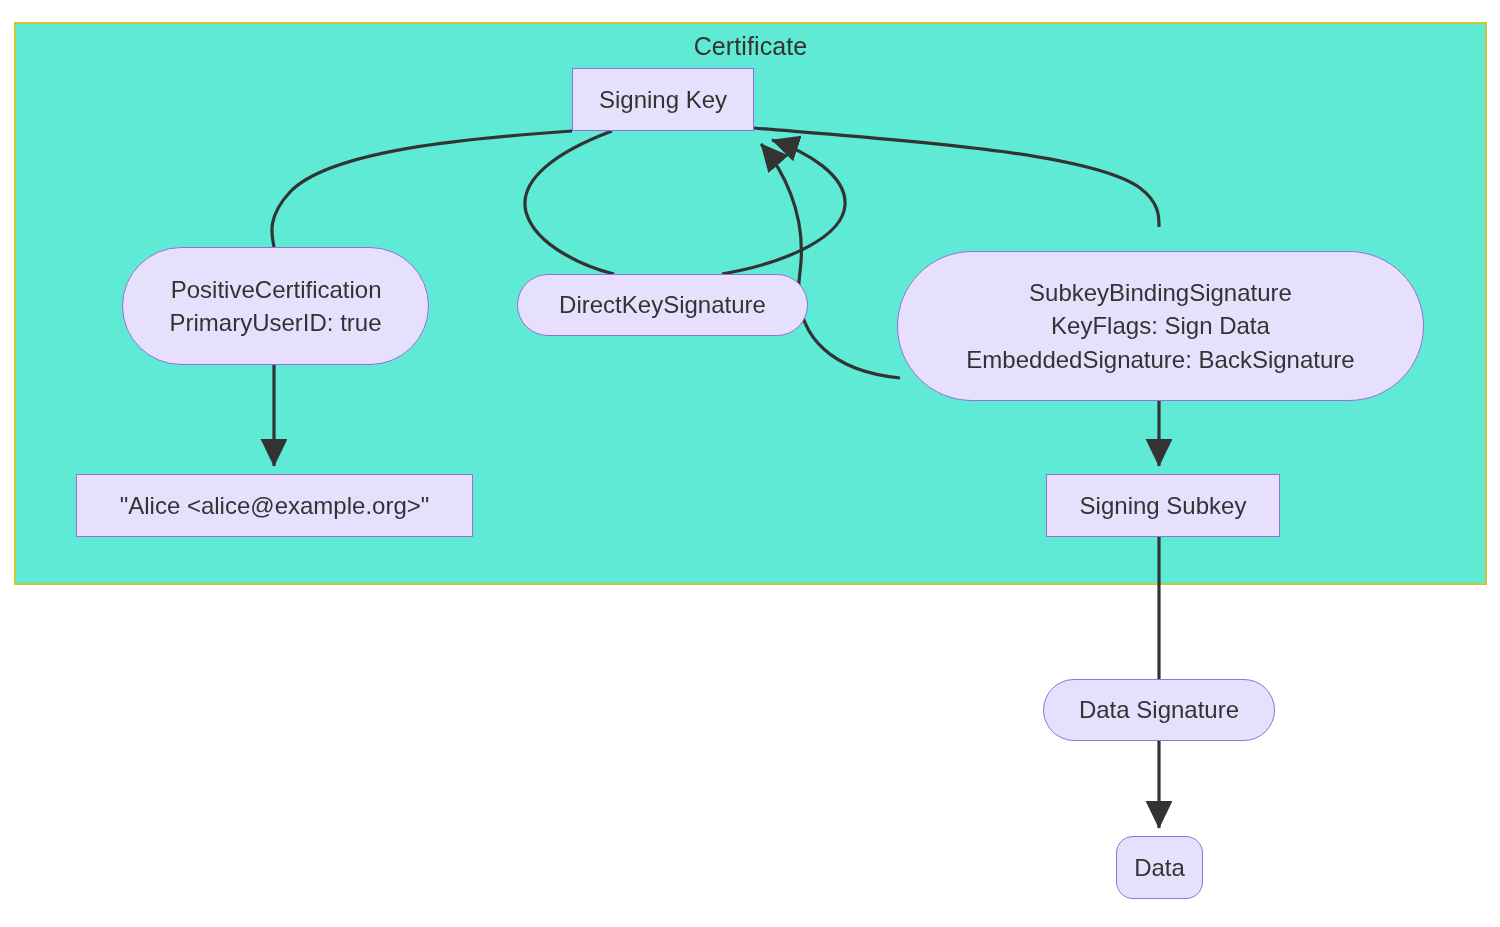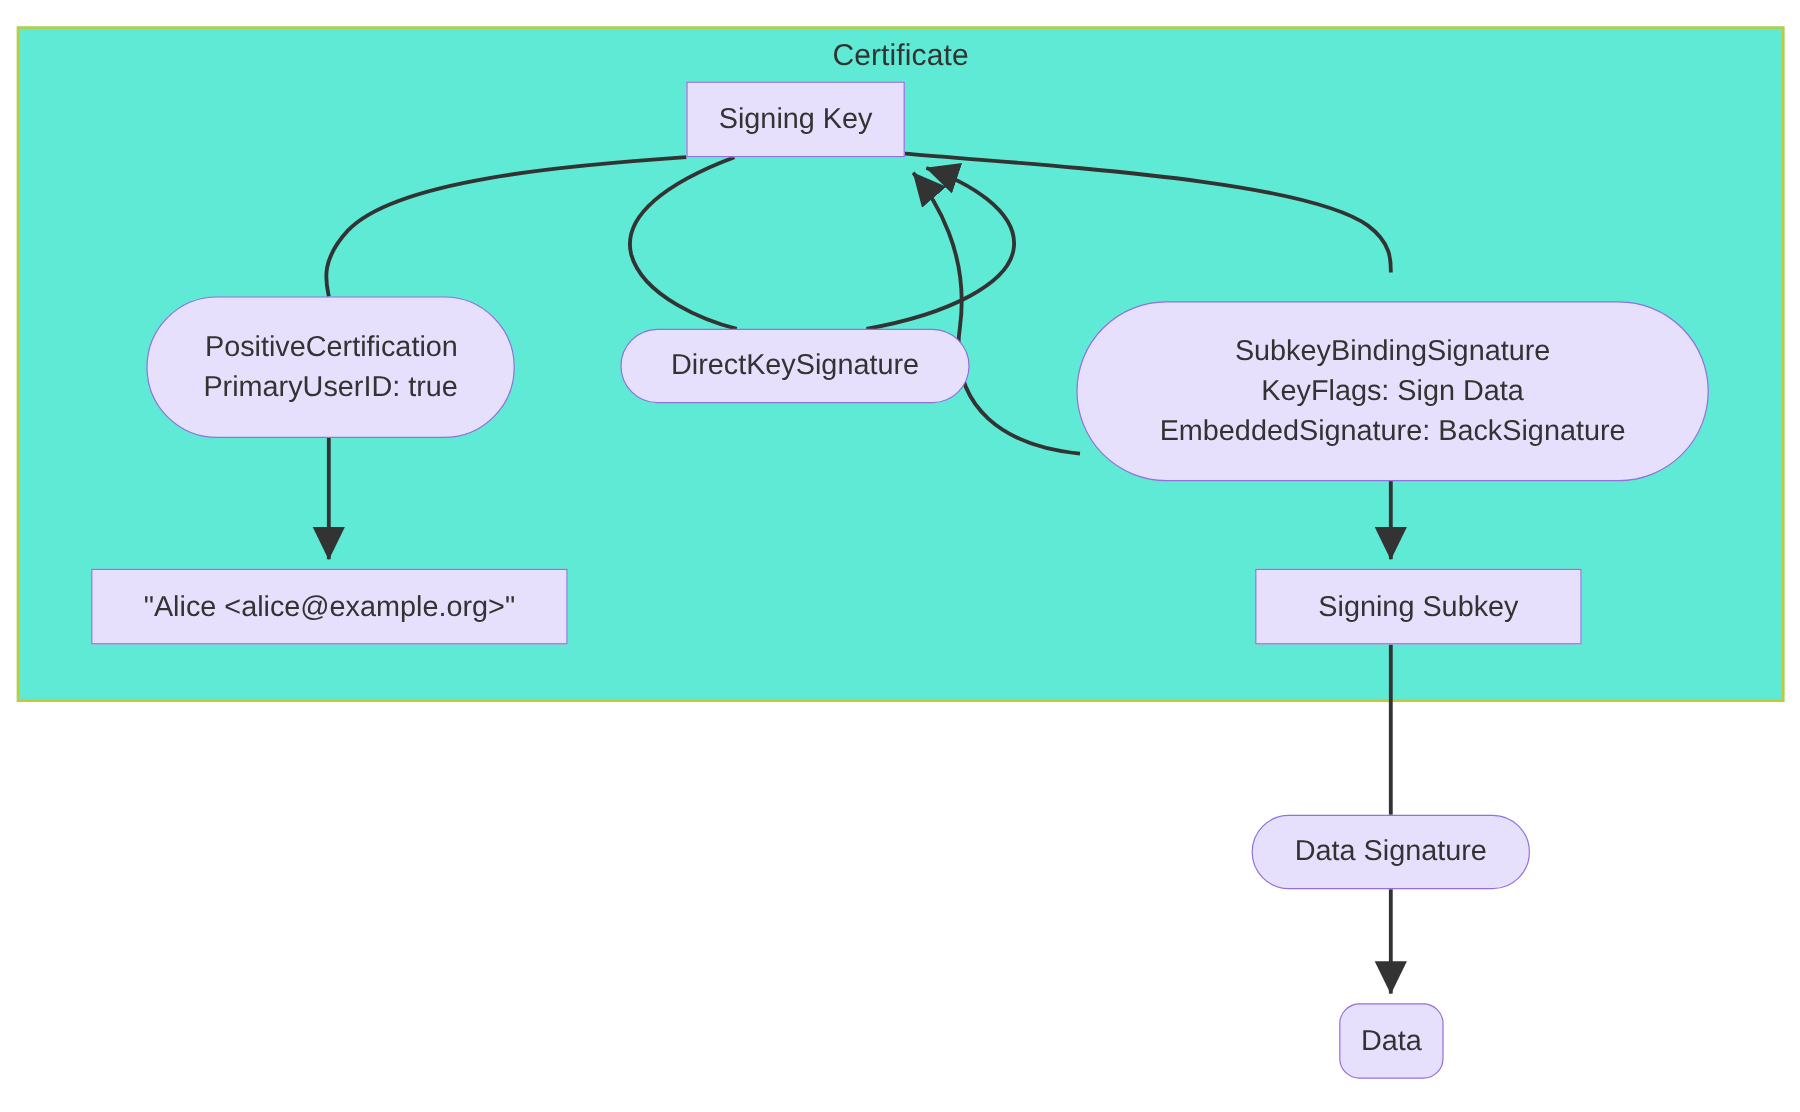--- a/index.html
+++ b/index.html
@@ -63,21 +63,21 @@
   .node.rect { border-radius: 0px; }
   .node.round { border-radius: 6px; }
   .node.stadium { border-radius: 999px; }
 
   
   #n-primary-key   { left: 572px;  top: 68px;  width: 182px; height: 63px; }
   #n-positive-cert { left: 122px;  top: 247px; width: 307px; height: 118px; text-align: right; }
   #n-direct-key    { left: 517px;  top: 274px; width: 291px; height: 62px; }
   #n-subkey-bind   { left: 897px;  top: 227px; width: 527px; height: 150px; margin-top: 24px; }
   #n-alice         { left: 76px;   top: 474px; width: 397px; height: 63px; }
-  #n-signing-sub   { left: 1046px; top: 474px; width: 272px; height: 63px; }
+  #n-signing-sub   { left: 1046px; top: 474px; width: 234px; height: 63px; }
   #n-data-sig      { left: 1043px; top: 679px; width: 232px; height: 62px; }
   #n-data          { left: 1116px; top: 836px; width: 87px; height: 63px; border-radius: 17px; }
 </style>
 </head>
 <body>
 
 <div id="canvas">
 
   <div class="subgraph">
     <div class="subgraph-title">Certificate</div>

